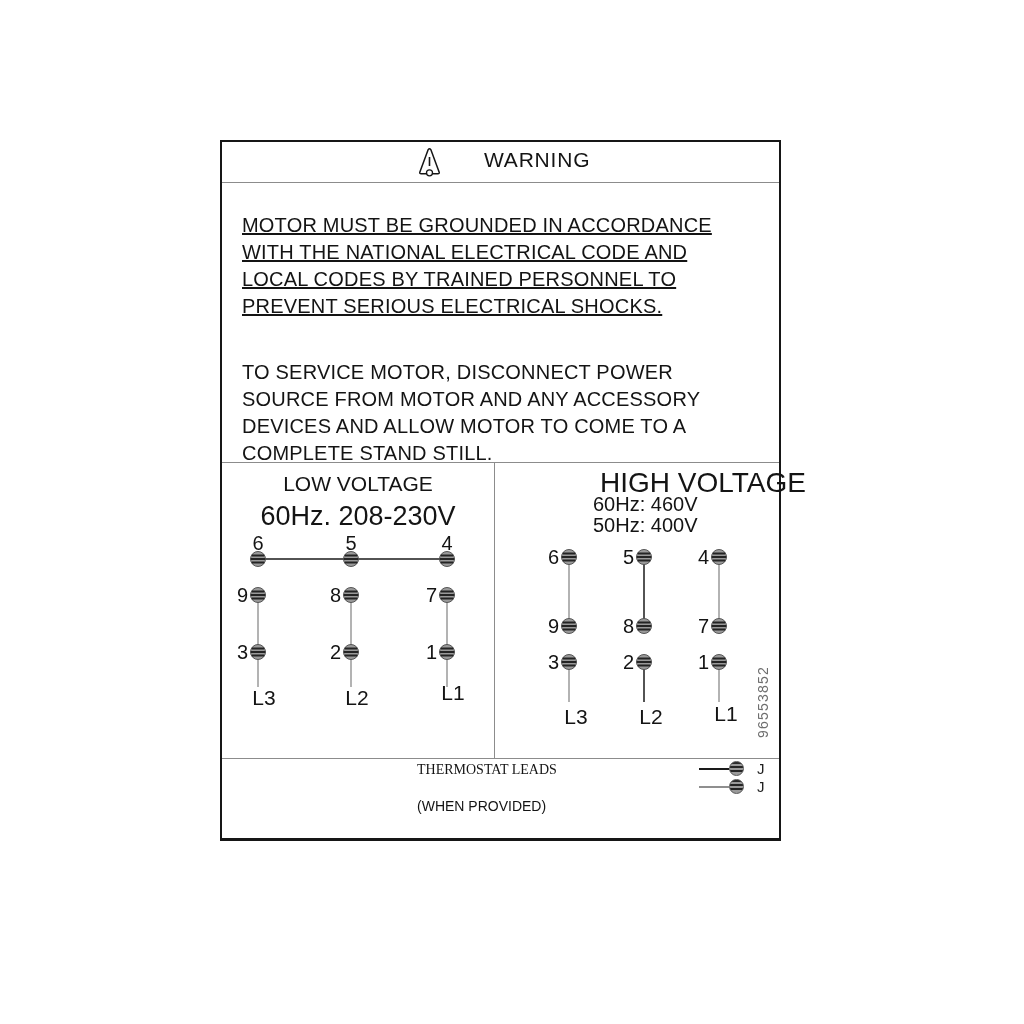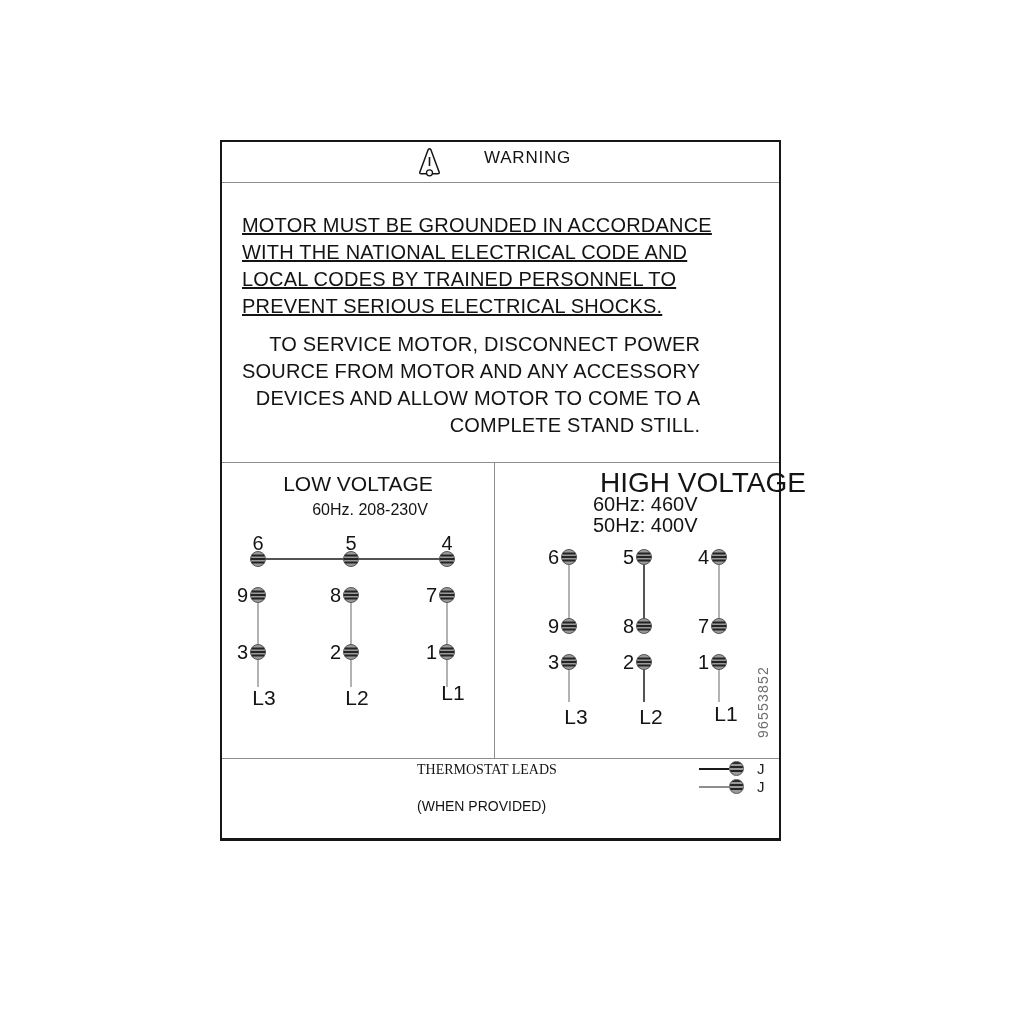--- a/index.html
+++ b/index.html
@@ -1,33 +1,33 @@
 <!DOCTYPE html>
 <html><head>
 <meta charset="utf-8">
 <style>
   html,body{margin:0;padding:0;background:#ffffff;}
   body{width:1024px;height:1024px;position:relative;font-family:"Liberation Sans",sans-serif;color:#141414;}
   .label{position:absolute;left:220px;top:140px;width:557px;height:696px;border:2px solid #161616;border-bottom-width:3px;background:#fff;}
   .section{position:relative;box-sizing:border-box;}
   .header{height:40px;}
   .warn-icon{position:absolute;left:196px;top:5px;width:23px;height:30px;}
-  .warn-title{position:absolute;left:262px;top:6px;font-size:17px;letter-spacing:0.8px;}
+  .warn-title{position:absolute;left:262px;top:6px;font-size:21px;letter-spacing:0.8px;}
   .body{height:280px;border-top:1px solid #8c8c8c;}
   .para{position:absolute;left:20px;margin:0;font-size:20px;line-height:27px;white-space:pre-line;letter-spacing:0.2px;}
   .p1{top:29px;text-decoration:underline;}
-  .p2{top:148px;text-align:right;}
+  .p2{top:176px;}
   .diagrams{height:296px;border-top:1px solid #8c8c8c;display:flex;}
   .half{position:relative;height:100%;}
   .lv{width:272px;border-right:1px solid #8c8c8c;}
   .hv{width:284px;}
   .diag-svg{position:absolute;left:0;top:0;}
   .diag-svg text{font-family:"Liberation Sans",sans-serif;}
   .lv-title{position:absolute;top:9px;width:100%;text-align:center;font-size:21px;}
-  .lv-sub{position:absolute;top:38px;width:100%;text-align:center;font-size:16px;padding-left:12px;}
+  .lv-sub{position:absolute;top:38px;width:100%;text-align:center;font-size:27px;}
   .hv-title{position:absolute;left:105px;top:4px;font-size:28px;white-space:nowrap;}
   .hv-sub{position:absolute;left:98px;top:31px;font-size:20px;line-height:21px;white-space:pre-line;}
   .part-number{position:absolute;left:268px;top:239px;transform:translate(-50%,-50%) rotate(-90deg);font-size:14px;color:#6e6e6e;letter-spacing:1.2px;white-space:nowrap;}
   .foot1{height:38px;border-top:1px solid #8c8c8c;font-size:13.5px;}
   .foot2{height:42px;border-top:1px solid #8c8c8c;font-size:14px;}
   .foot-line{position:absolute;left:195px;white-space:nowrap;}
   .fl1{top:3px;}
   .fl2{top:24px;word-spacing:3px;}
   .t1{top:3px;font-family:Liberation Serif, serif;}
   .t2{top:39px;}

